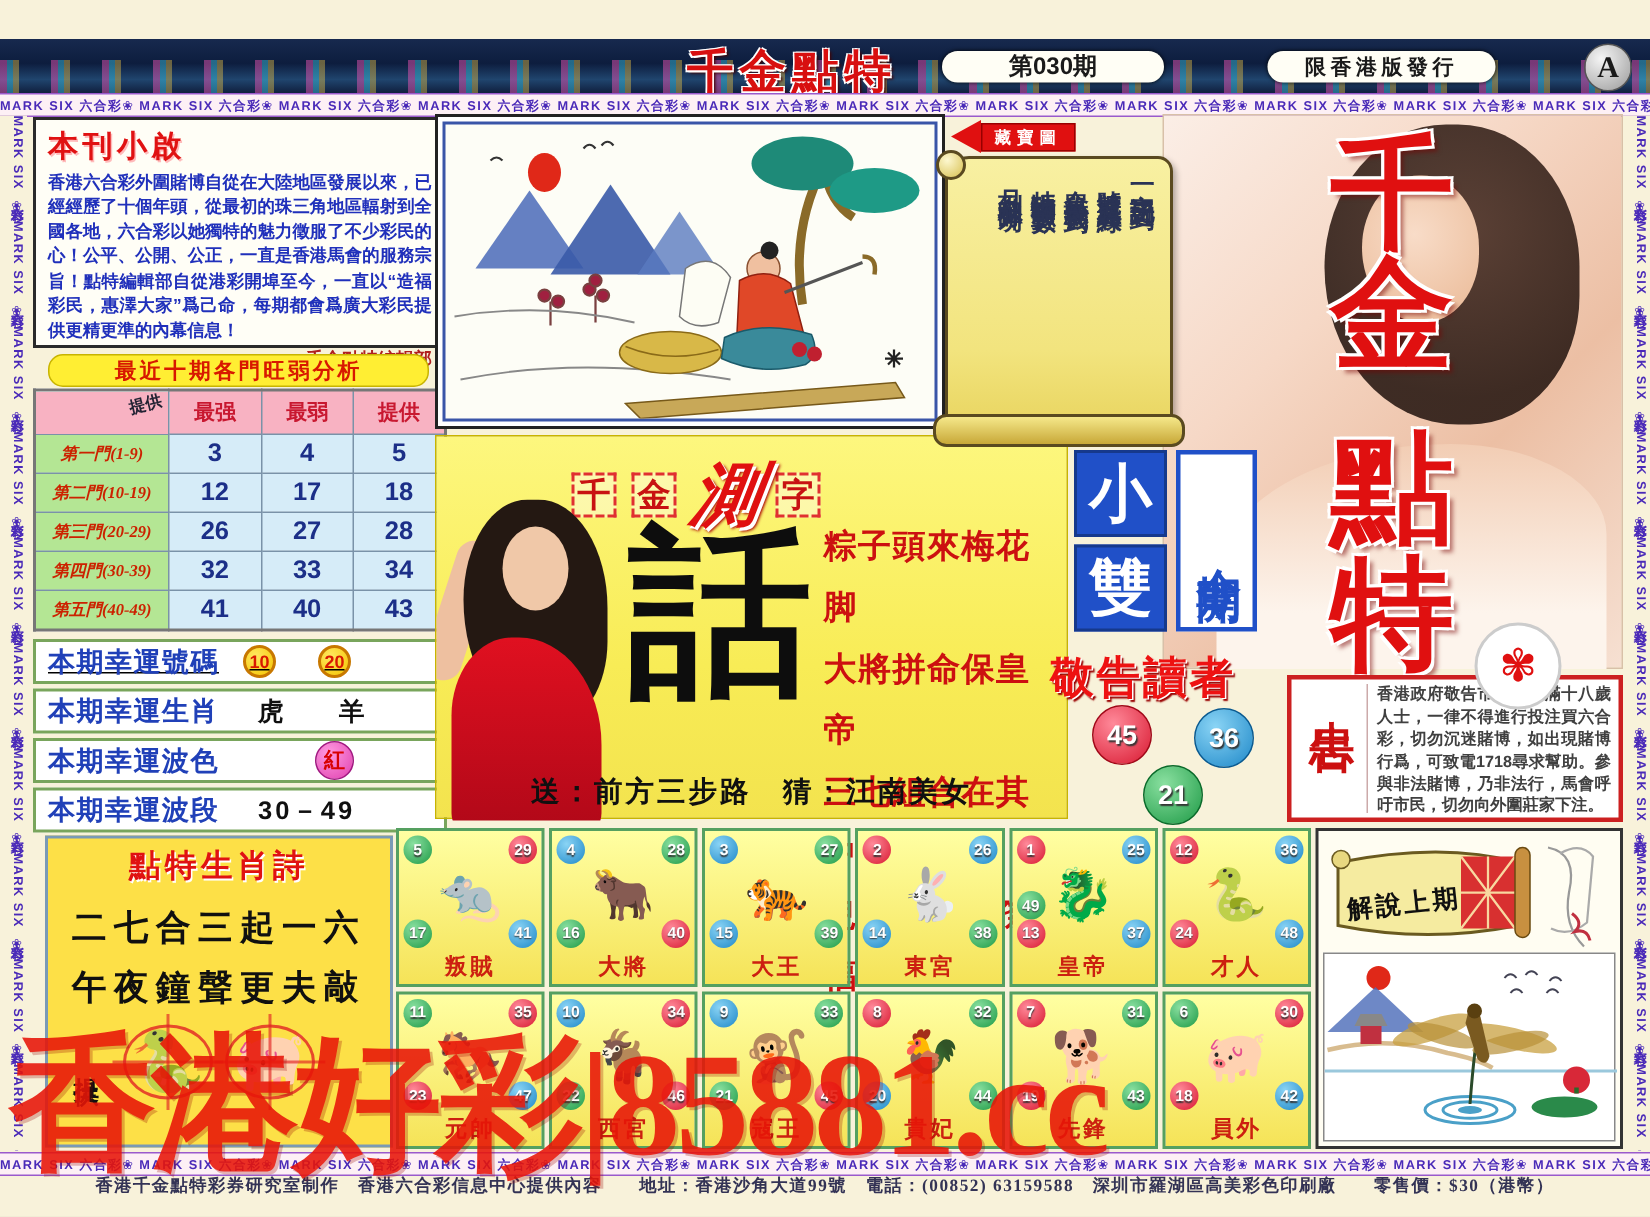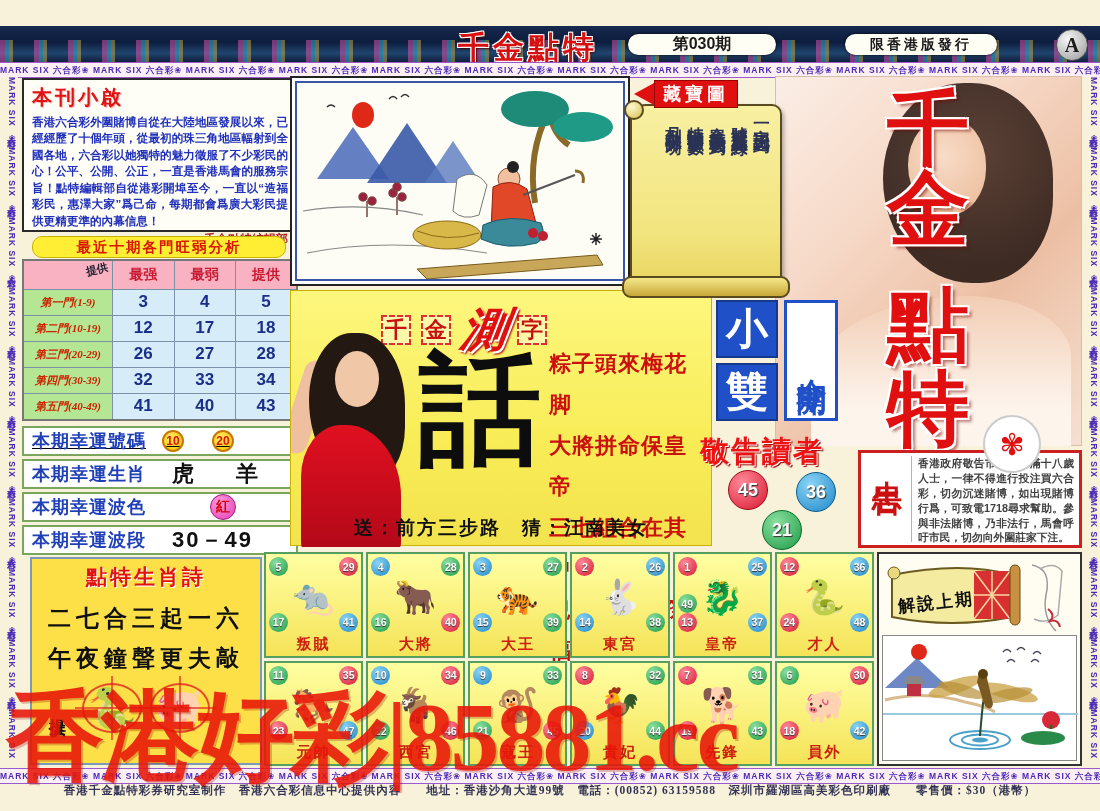--- a/index.html
+++ b/index.html
@@ -58,21 +58,21 @@
   td.door{background:#b4e694;color:#cc2200;font-size:11px;font-weight:bold;
     font-family:"Liberation Serif","DejaVu Serif",serif;font-style:italic;}
   td.val{background:#d6ecf8;color:#1c2f88;font-size:17px;font-weight:bold;}
 
   .lucky-row{position:absolute;left:22px;width:276px;height:30px;background:#fff;border:2px solid #79a55c;
     box-sizing:border-box;display:flex;align-items:center;padding:0 8px;}
   .lucky-label{color:#2040b8;font-size:18px;font-weight:bold;font-family:"Liberation Serif","DejaVu Serif",serif;letter-spacing:1px;}
   .lucky-balls{display:flex;gap:28px;margin-left:16px;}
   .yball{width:22px;height:22px;border-radius:50%;background:radial-gradient(circle at 35% 30%,#ffe860,#f5c400);
     border:2px solid #c87800;color:#d81800;font-size:12px;font-weight:bold;display:flex;align-items:center;justify-content:center;box-sizing:border-box;}
-  .lucky-val{margin-left:26px;color:#101010;font-size:22px;font-weight:bold;letter-spacing:10px;
+  .lucky-val{margin-left:26px;color:#101010;font-size:17px;font-weight:bold;letter-spacing:10px;
     font-family:"Liberation Serif","DejaVu Serif",serif;}
   .lucky-val.num{letter-spacing:2px;font-family:"Liberation Sans",sans-serif;}
   .wave-circle{margin-left:64px;width:24px;height:24px;border-radius:50%;background:radial-gradient(circle at 35% 30%,#ff9ae0,#e040b0);
     color:#d80000;font-size:14px;font-weight:bold;display:flex;align-items:center;justify-content:center;border:1px solid #a01880;}
 
   
   .zpoem{position:absolute;left:30px;top:557px;width:232px;height:208px;background:#fde047;border:2px solid #7a9ab6;box-sizing:border-box;padding:4px 6px;}
   .zpoem-title{text-align:center;color:#e01212;font-size:21px;font-weight:bold;letter-spacing:3px;
     font-family:"Liberation Serif","DejaVu Serif",serif;text-shadow:1px 1px 0 #fff;}
   .zpoem-lines{margin-top:8px;text-align:center;color:#101010;font-size:23px;font-weight:bold;letter-spacing:5px;
@@ -85,21 +85,21 @@
     background:linear-gradient(rgba(225,35,35,.65),rgba(225,35,35,.65)) center/2px 100% no-repeat,
                linear-gradient(rgba(225,35,35,.65),rgba(225,35,35,.65)) center/100% 2px no-repeat;}
 
   
   .painting{position:absolute;left:290px;top:76px;width:340px;height:210px;background:#fdfdf6;border:2px solid #222;
     box-shadow:inset 0 0 0 3px #fff,inset 0 0 0 5px #3a55a8;box-sizing:border-box;}
   .painting svg{position:absolute;left:5px;top:5px;}
 
   .treasure-tag{position:absolute;left:634px;top:80px;display:flex;align-items:center;z-index:3;}
   .arrow-head{width:0;height:0;border-top:11px solid transparent;border-bottom:11px solid transparent;border-right:20px solid #e01010;}
-  .treasure-label{background:#e01010;color:#fff;font-size:18px;font-weight:bold;letter-spacing:4px;padding:1px 8px;
+  .treasure-label{background:#e01010;color:#fff;font-size:11px;font-weight:bold;letter-spacing:4px;padding:1px 8px;
     font-family:"Liberation Serif","DejaVu Serif",serif;border:1px solid #900;}
 
   
   .scroll{position:absolute;left:630px;top:104px;width:148px;height:182px;z-index:2;
     background:linear-gradient(180deg,#f8f0a2 0%,#f2e47e 70%,#e8d45e 100%);
     border:2px solid #5a4a20;border-radius:16px 10px 12px 14px;box-shadow:2px 3px 4px rgba(0,0,0,.3);}
   .scroll:before{content:"";position:absolute;left:-8px;top:-6px;width:16px;height:16px;border-radius:50%;
     background:radial-gradient(circle at 35% 30%,#fdf8d0,#d8c050);border:2px solid #5a4a20;}
   .scroll:after{content:"";position:absolute;left:-10px;right:-10px;bottom:-10px;height:18px;border-radius:9px;
     background:linear-gradient(180deg,#f5e88a,#c8a838);border:2px solid #5a4a20;}

